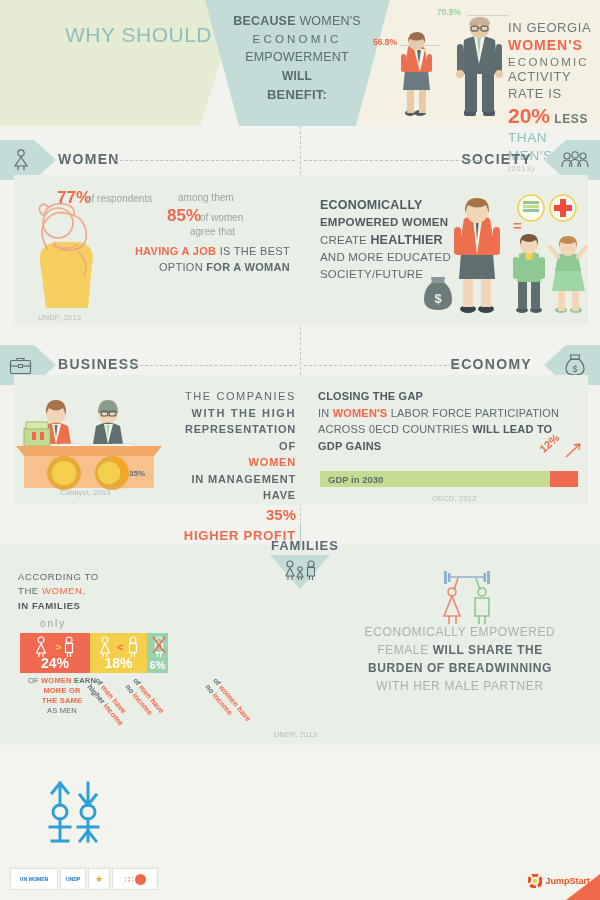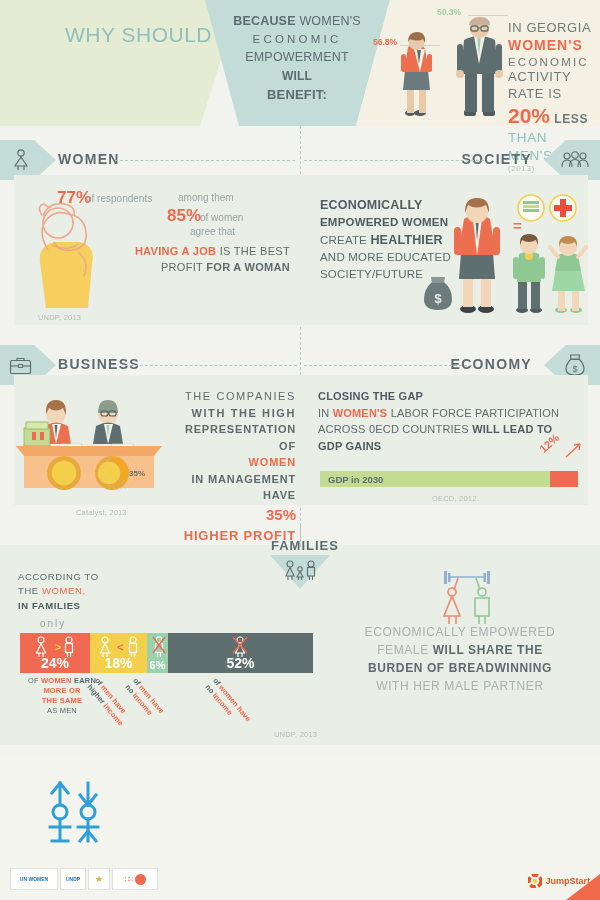--- a/index.html
+++ b/index.html
@@ -216,21 +216,21 @@
       <rect x="29" y="12" width="7" height="5" rx="2" fill="none" stroke="#5f6f6f" stroke-width="1.3"></rect>
       <line x1="26" y1="14" x2="29" y2="14" stroke="#5f6f6f" stroke-width="1.3"></line>
       <rect x="5" y="30" width="6" height="28" rx="3" fill="#5e6d70"></rect>
       <rect x="44" y="30" width="6" height="28" rx="3" fill="#5e6d70"></rect>
       <circle cx="8" cy="60" r="4" fill="#e8c9a8"></circle>
         <circle cx="47" cy="60" r="4" fill="#e8c9a8"></circle>
     </svg>
 
     <div class="pct-f">56.8%</div>
     <div class="tick" style="left:400px;top:45px;width:40px;"></div>
-    <div class="pct-m">50.3%</div>
+    <div class="pct-m">70.8%</div>
     <div class="tick" style="left:468px;top:15px;width:40px;"></div>
 
     <div class="hdr-stat">
       <div>IN GEORGIA</div>
       <div class="w">WOMEN'S</div>
       <div class="eco">ECONOMIC</div>
       <div>ACTIVITY RATE IS</div>
       <div><span class="big">20%</span> <span class="less">LESS</span></div>
       <div class="than">THAN MEN'S</div>
       <div class="yr">(2013)</div>
@@ -264,21 +264,21 @@
   </svg>
 
   <div class="w-77">77%</div>
   <div class="w-77s">of respondents</div>
   <div class="w-among">among them</div>
   <div class="w-85">85%</div>
   <div class="w-85s">of women</div>
   <div class="w-agree">agree that</div>
   <div class="w-main">
     <div><span class="or">HAVING A JOB</span><span> IS THE BEST</span></div>
-    <div><span>PROFIT </span><b>FOR A WOMAN</b></div>
+    <div><span>OPTION </span><b>FOR A WOMAN</b></div>
   </div>
   <div class="src" style="left:38px;top:313px;">UNDP, 2013</div>
 
   <div class="sec-head" style="left:300px;top:140px;">
     <div class="chev right"></div>
     <div class="sec-title" style="right:68px;">SOCIETY</div>
     <div class="dashline" style="left:4px;width:180px;"></div>
     <svg style="position:absolute;right:10px;top:11px" width="30" height="18" viewBox="0 0 30 18">
       <circle cx="7" cy="5" r="3" fill="none" stroke="#5f6f6f" stroke-width="1.1"></circle>
         <path d="M2 16 Q2 9 7 9 Q12 9 12 16" fill="none" stroke="#5f6f6f" stroke-width="1.1"></path>
@@ -409,21 +409,21 @@
 
   <div class="bus-text">
     <div style="letter-spacing:1.6px">THE COMPANIES</div>
     <div style="letter-spacing:1.6px"><b>WITH THE HIGH</b></div>
     <div><b>REPRESENTATION OF</b></div>
     <div class="or">WOMEN</div>
     <div><b>IN MANAGEMENT HAVE</b></div>
     <div class="big">35%</div>
     <div class="or" style="font-size:13px">HIGHER PROFIT</div>
   </div>
-  <div class="src" style="left:60px;top:508px;margin-left:16px;">Catalyst, 2013</div>
+  <div class="src" style="left:60px;top:488px;">Catalyst, 2013</div>
 
   <div class="sec-head" style="left:300px;top:345px;">
     <div class="chev right"></div>
     <div class="sec-title" style="right:68px;">ECONOMY</div>
     <div class="dashline" style="left:4px;width:168px;"></div>
     <svg style="position:absolute;right:14px;top:8px" width="22" height="24" viewBox="0 0 22 24">
       <path d="M7 6 Q2 11 2 16 Q2 22 11 22 Q20 22 20 16 Q20 11 15 6 Z" fill="none" stroke="#5f6f6f" stroke-width="1.2"></path>
       <path d="M6.5 2 L15.5 2 L15 6.5 L7 6.5 Z" fill="none" stroke="#5f6f6f" stroke-width="1.2"></path>
       <text x="11" y="19" font-size="9" fill="#5f6f6f" text-anchor="middle" font-family="Liberation Sans">$</text>
     </svg>
@@ -506,31 +506,20 @@
       <svg style="position:absolute;left:5px;top:3px" width="14" height="22" viewBox="0 0 14 22">
         <circle cx="7" cy="4" r="3" fill="none" stroke="#fff" stroke-width="1.2"></circle>
           <rect x="3.5" y="7.5" width="7" height="9" fill="none" stroke="#fff" stroke-width="1.2"></rect>
         <line x1="5.5" y1="16.5" x2="5.5" y2="21" stroke="#fff" stroke-width="1.2"></line>
           <line x1="8.5" y1="16.5" x2="8.5" y2="21" stroke="#fff" stroke-width="1.2"></line>
         <line x1="1" y1="1" x2="13" y2="17" stroke="#ef6a50" stroke-width="1.6"></line>
           <line x1="13" y1="1" x2="1" y2="17" stroke="#ef6a50" stroke-width="1.6"></line>
       </svg>
       <div class="pc sm">6%</div>
     </div>
-    <div class="seg" style="width:145px;background:#5f6f6f;">
-      <svg style="position:absolute;left:64px;top:3px" width="16" height="22" viewBox="0 0 16 22">
-        <circle cx="8" cy="4" r="3" fill="none" stroke="#fff" stroke-width="1.2"></circle>
-          <path d="M8 7.5 L3.5 17 L12.5 17 Z" fill="none" stroke="#fff" stroke-width="1.2"></path>
-        <line x1="6" y1="17" x2="6" y2="21" stroke="#fff" stroke-width="1.2"></line>
-          <line x1="10" y1="17" x2="10" y2="21" stroke="#fff" stroke-width="1.2"></line>
-        <line x1="1" y1="1" x2="15" y2="17" stroke="#ef6a50" stroke-width="1.6"></line>
-          <line x1="15" y1="1" x2="1" y2="17" stroke="#ef6a50" stroke-width="1.6"></line>
-      </svg>
-      <div class="pc">52%</div>
-    </div>
   </div>
 
   <div class="cap cap1">
     <div><span>OF </span><span class="or">WOMEN</span><b> EARN</b></div>
     <div class="or">MORE OR</div>
     <div class="or">THE SAME</div>
     <div>AS MEN</div>
   </div>
 
   <div class="rot" style="left:100px;top:676px;">

